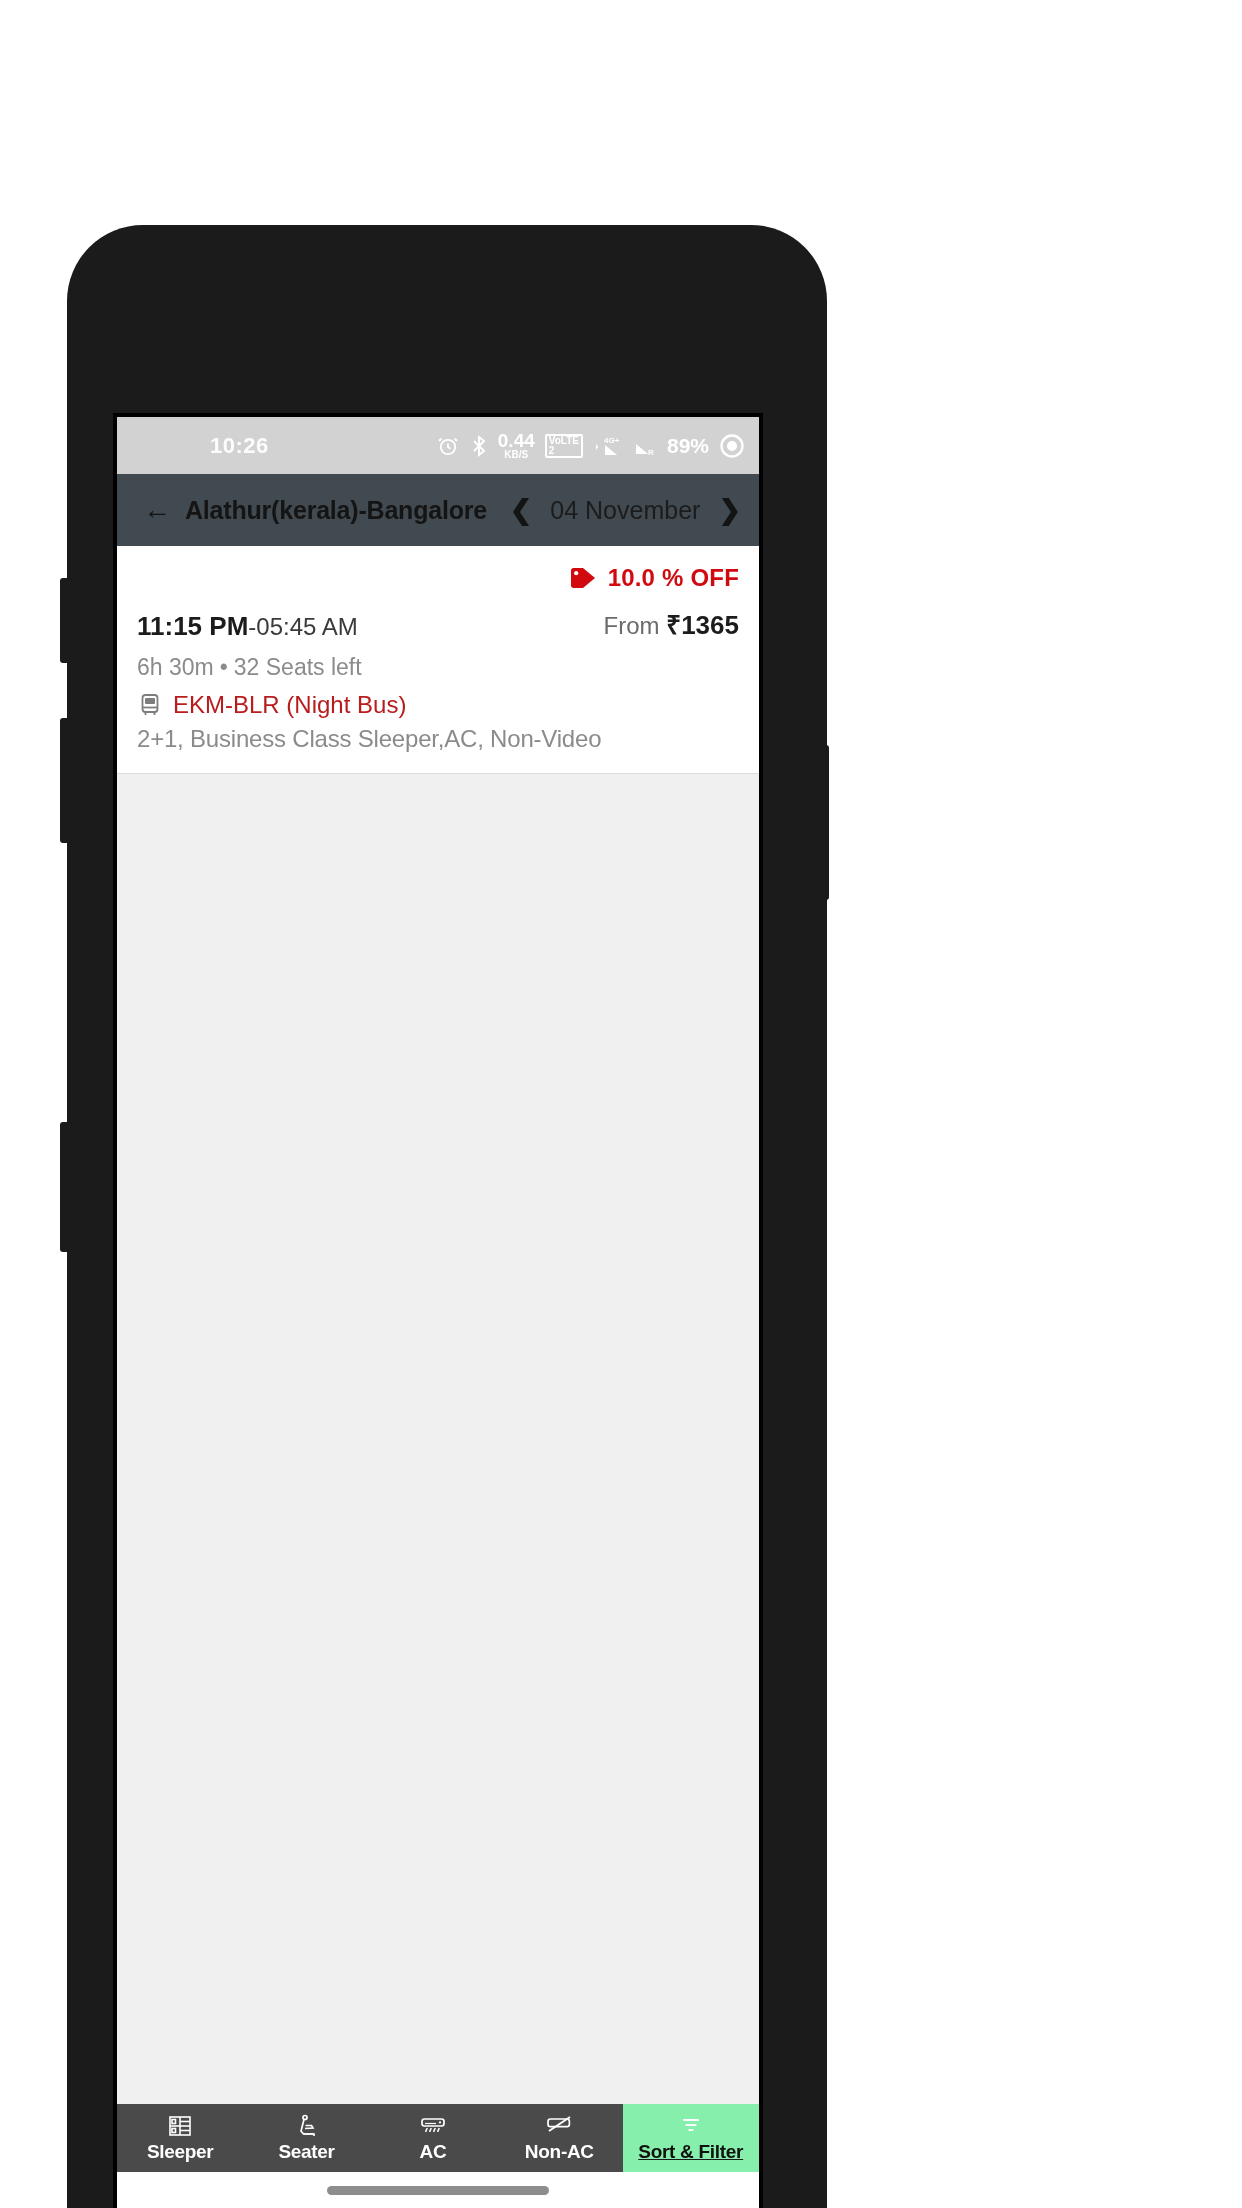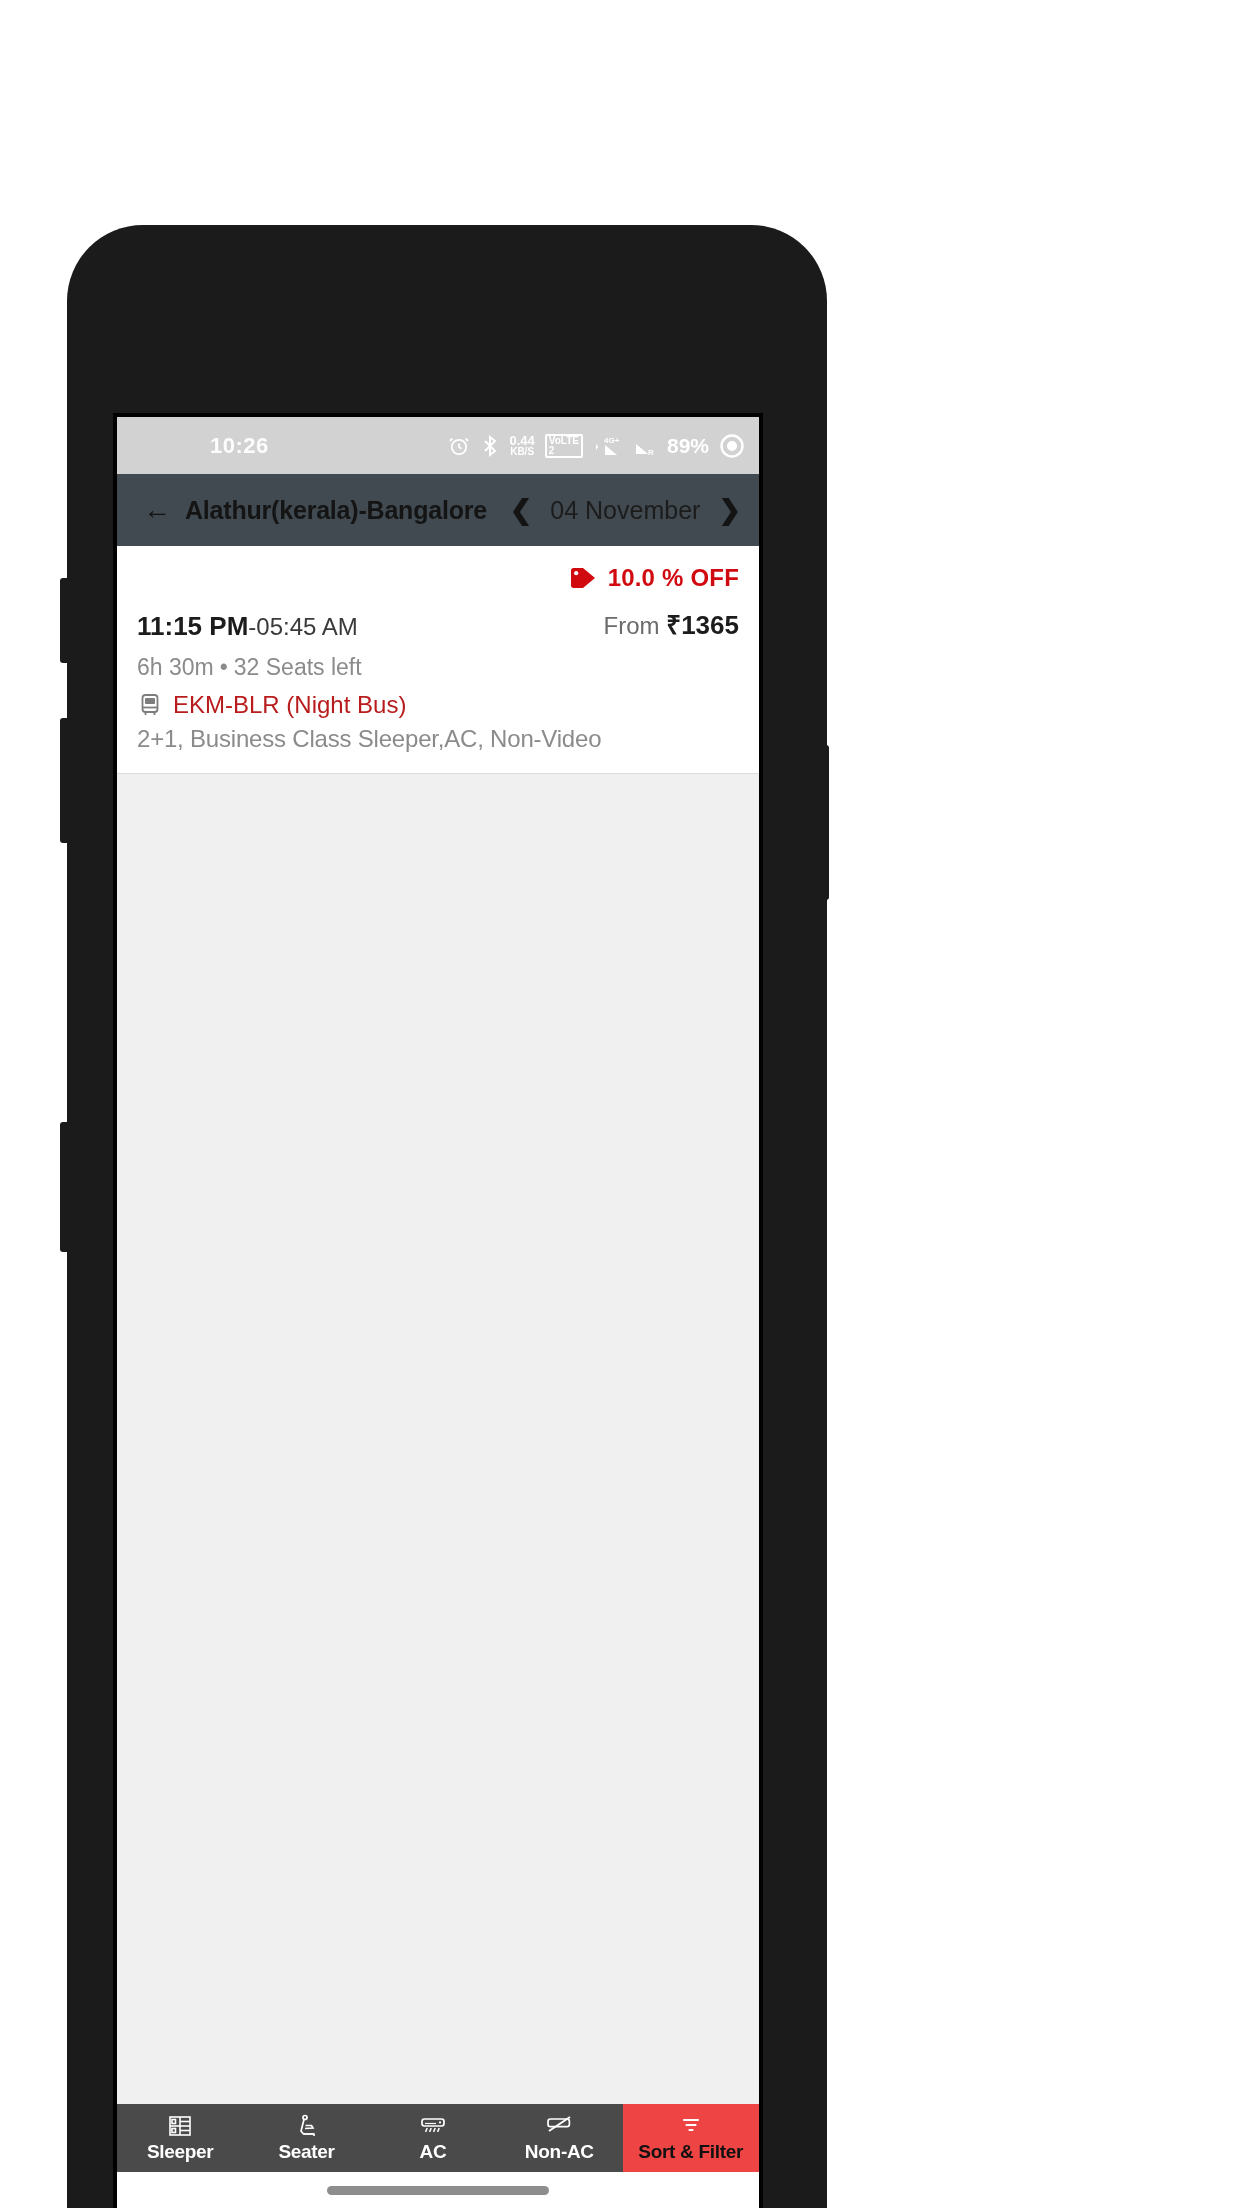--- a/index.html
+++ b/index.html
@@ -66,21 +66,21 @@
   }
   .sb-icons{
     position:absolute; right:14px;
     display:flex; align-items:center; gap:10px;
   }
   .sb-ic{ display:flex; align-items:center; color:#fff; }
   .sb-kbs{
     display:flex; flex-direction:column; align-items:center;
     line-height:1; color:#fff;
   }
-  .sb-kbs .v{ font-size:13px; font-weight:bold; }
+  .sb-kbs .v{ font-size:19px; font-weight:bold; }
   .sb-kbs .u{ font-size:10px; font-weight:bold; }
   .sb-volte{
     border:2px solid #fff; border-radius:2px;
     padding:0 2px;
     display:flex; flex-direction:column; line-height:1;
     font-size:10px; font-weight:bold;
   }
   .sb-volte span{ white-space:nowrap; }
   .sb-batt{ font-size:21px; font-weight:bold; color:#fff; }
 
@@ -145,21 +145,21 @@
     background:#4a4a4a;
     display:flex;
   }
   .bb-item{
     flex:1;
     display:flex; flex-direction:column;
     align-items:center; justify-content:center;
     gap:2px;
     color:#ffffff;
   }
-  .bb-item.accent{ background:#ef4444; color:#1b1b1b; flex:1.08; }
+  .bb-item.accent{ background:#86efac; color:#1b1b1b; flex:1.08;text-decoration:underline; }
   .bb-icon{ height:26px; display:flex; align-items:center; justify-content:center; }
   .bb-label{ font-size:19px; font-weight:bold; letter-spacing:-.3px; white-space:nowrap; }
   .bb-item.accent .bb-label{ color:#111; }
 
   
   .navbar-area{
     position:absolute;
     left:0; right:0; bottom:0;
     height:36px;
     background:#ffffff;

